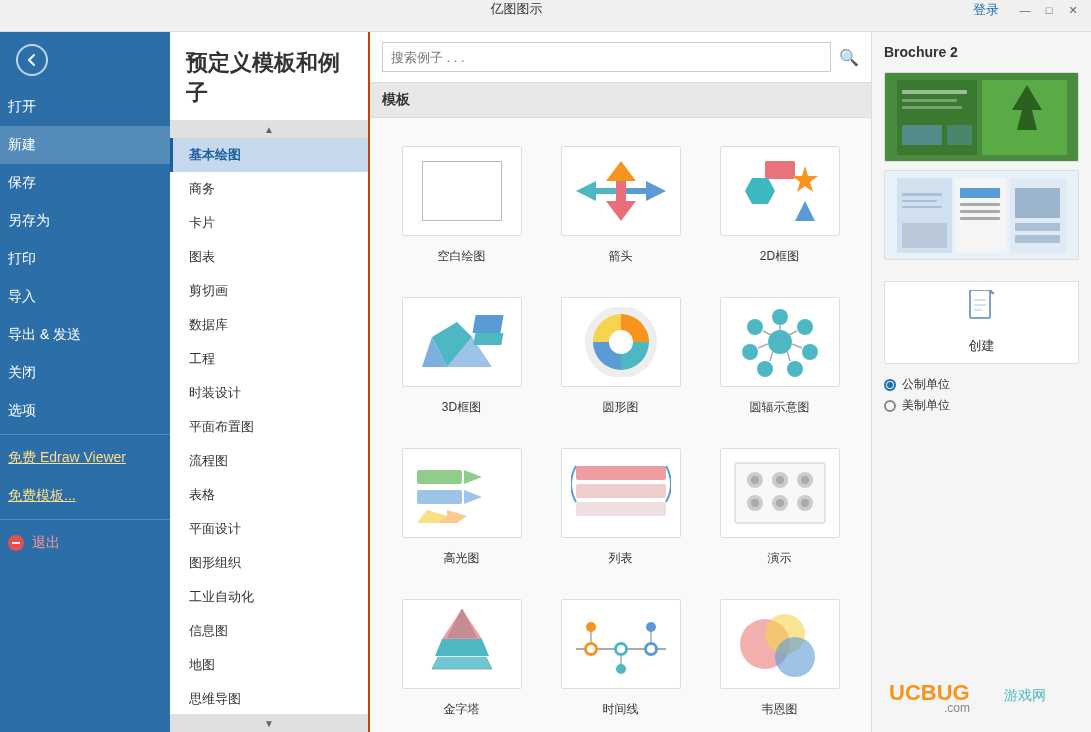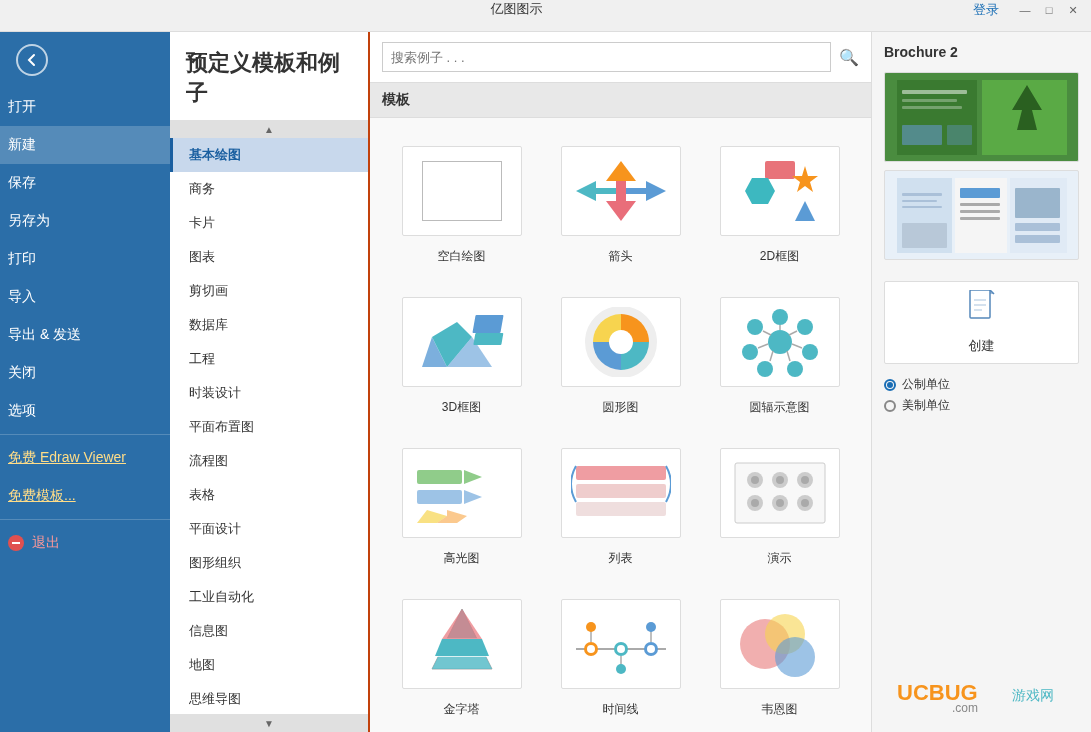--- a/index.html
+++ b/index.html
@@ -107,21 +107,21 @@
     }
     .create-icon { font-size: 28px; color: #5588bb; }
     .create-label { font-size: 13px; color: #333; }
     .radio-group { display: flex; flex-direction: column; gap: 4px; margin-top: 4px; }
     .radio-item { display: flex; align-items: center; gap: 6px; font-size: 12px; color: #333; cursor: pointer; }
     .radio-circle { width: 12px; height: 12px; border-radius: 50%; border: 2px solid #888; display: flex; align-items: center; justify-content: center; flex-shrink: 0; }
     .radio-circle.selected { border-color: #1a6eb5; }
     .radio-dot { width: 6px; height: 6px; border-radius: 50%; background: #1a6eb5; }
 
     .ucbug-watermark {
-      margin-top: auto; text-align: center; padding: 8px 0; font-size: 0;
+      margin-top: auto; padding: 8px 0; font-size: 0;
     }
 
     
     .cat-scroll-btn {
       width: 100%; height: 18px; background: #e0e0e0; display: flex; align-items: center;
       justify-content: center; cursor: pointer; font-size: 10px; color: #666;
       flex-shrink: 0;
     }
   </style>
 </head>

